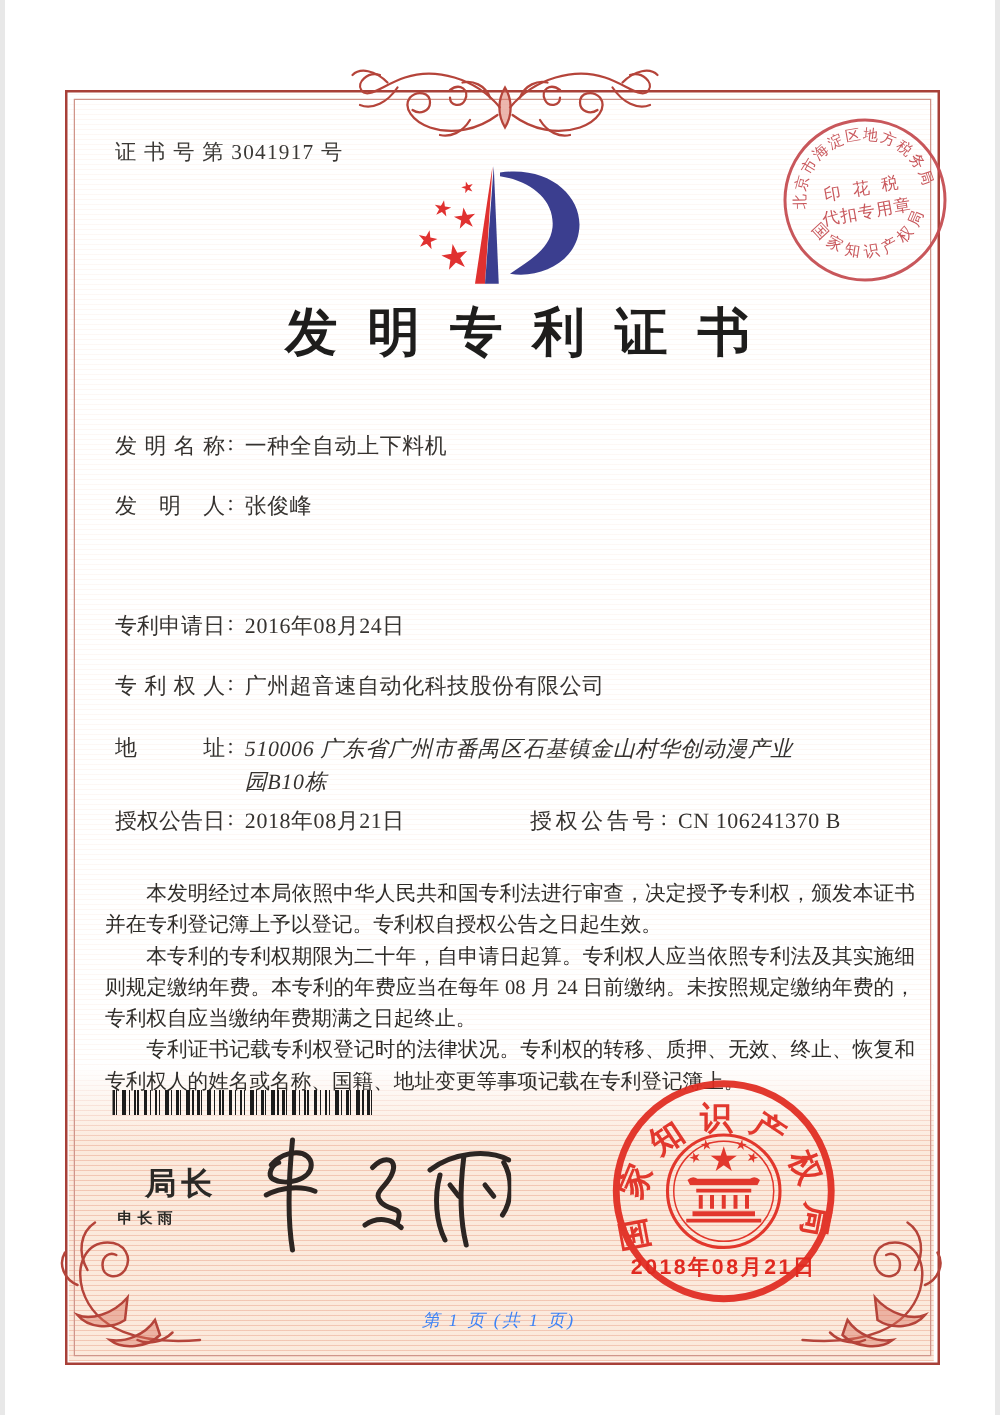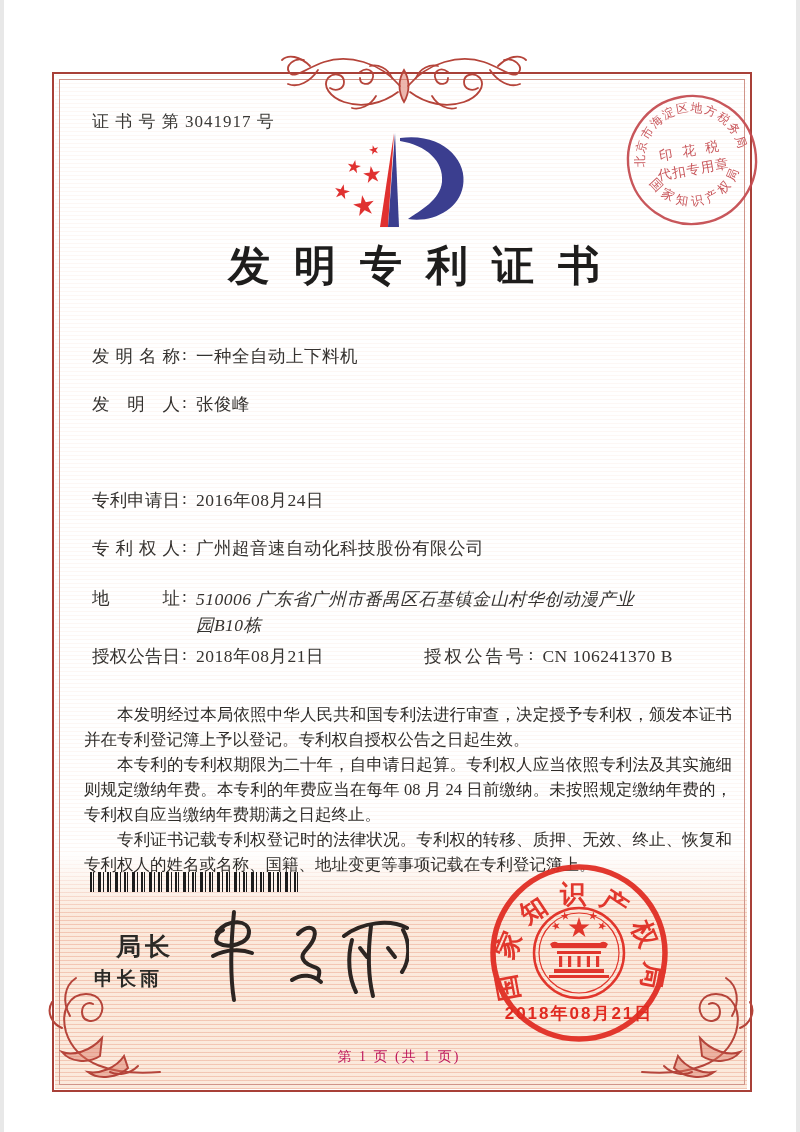--- a/index.html
+++ b/index.html
@@ -37,32 +37,32 @@
   .body-text{position:absolute;left:80px;top:666px;width:648px;font-size:16.5px;line-height:25px;
              text-align:justify;color:#2f2c29;margin-top:36px;}
   .body-text p{margin:0;text-indent:2em;}
 
   .barcode{position:absolute;left:86px;top:872px;width:208px;height:20px;
      background:
        repeating-linear-gradient(90deg,#1c1c1c 0 2px,rgba(0,0,0,0) 2px 3px,#1c1c1c 3px 4px,rgba(0,0,0,0) 4px 8px,#1c1c1c 8px 11px,rgba(0,0,0,0) 11px 13px,#1c1c1c 13px 14px,rgba(0,0,0,0) 14px 17px);}
 
   .director-title{position:absolute;left:90px;top:930px;font-size:25px;font-weight:600;letter-spacing:4px;
       font-family:"Liberation Sans","DejaVu Sans",sans-serif;color:#2b2926;margin-left:22px;}
-  .director-name{position:absolute;left:90px;top:966px;font-size:19px;font-weight:600;letter-spacing:4px;
+  .director-name{position:absolute;left:90px;top:966px;font-size:12px;font-weight:600;letter-spacing:4px;
       font-family:Liberation Mono, monospace;color:#2b2926;}
 
   .signature-svg{position:absolute;left:200px;top:898px;}
 
   .seal-svg{position:absolute;left:472px;top:860px;}
   .seal-date{position:absolute;left:472px;top:1002px;width:206px;text-align:center;color:#e02a20;
       font-weight:700;font-size:17px;letter-spacing:2px;font-family:"Liberation Sans","DejaVu Sans",sans-serif;}
 
   .stamp-svg{position:absolute;left:610px;top:82px;transform:rotate(-10deg);opacity:0.92;}
 
-  .footer{position:absolute;left:0;right:2px;top:1048px;text-align:center;font-size:14px;letter-spacing:2px;color:#be185d;}
+  .footer{position:absolute;left:0;right:2px;top:1048px;text-align:center;font-size:14px;letter-spacing:2px;color:#3b82f6;font-style:italic;}
 
   .ornament-top{position:absolute;left:268px;top:44px;}
   .flourish-bl{position:absolute;left:38px;top:966px;}
   .flourish-br{position:absolute;left:636px;top:966px;transform:scaleX(-1);}
 </style>
 </head>
 <body>
 
 <div class="page">
 

